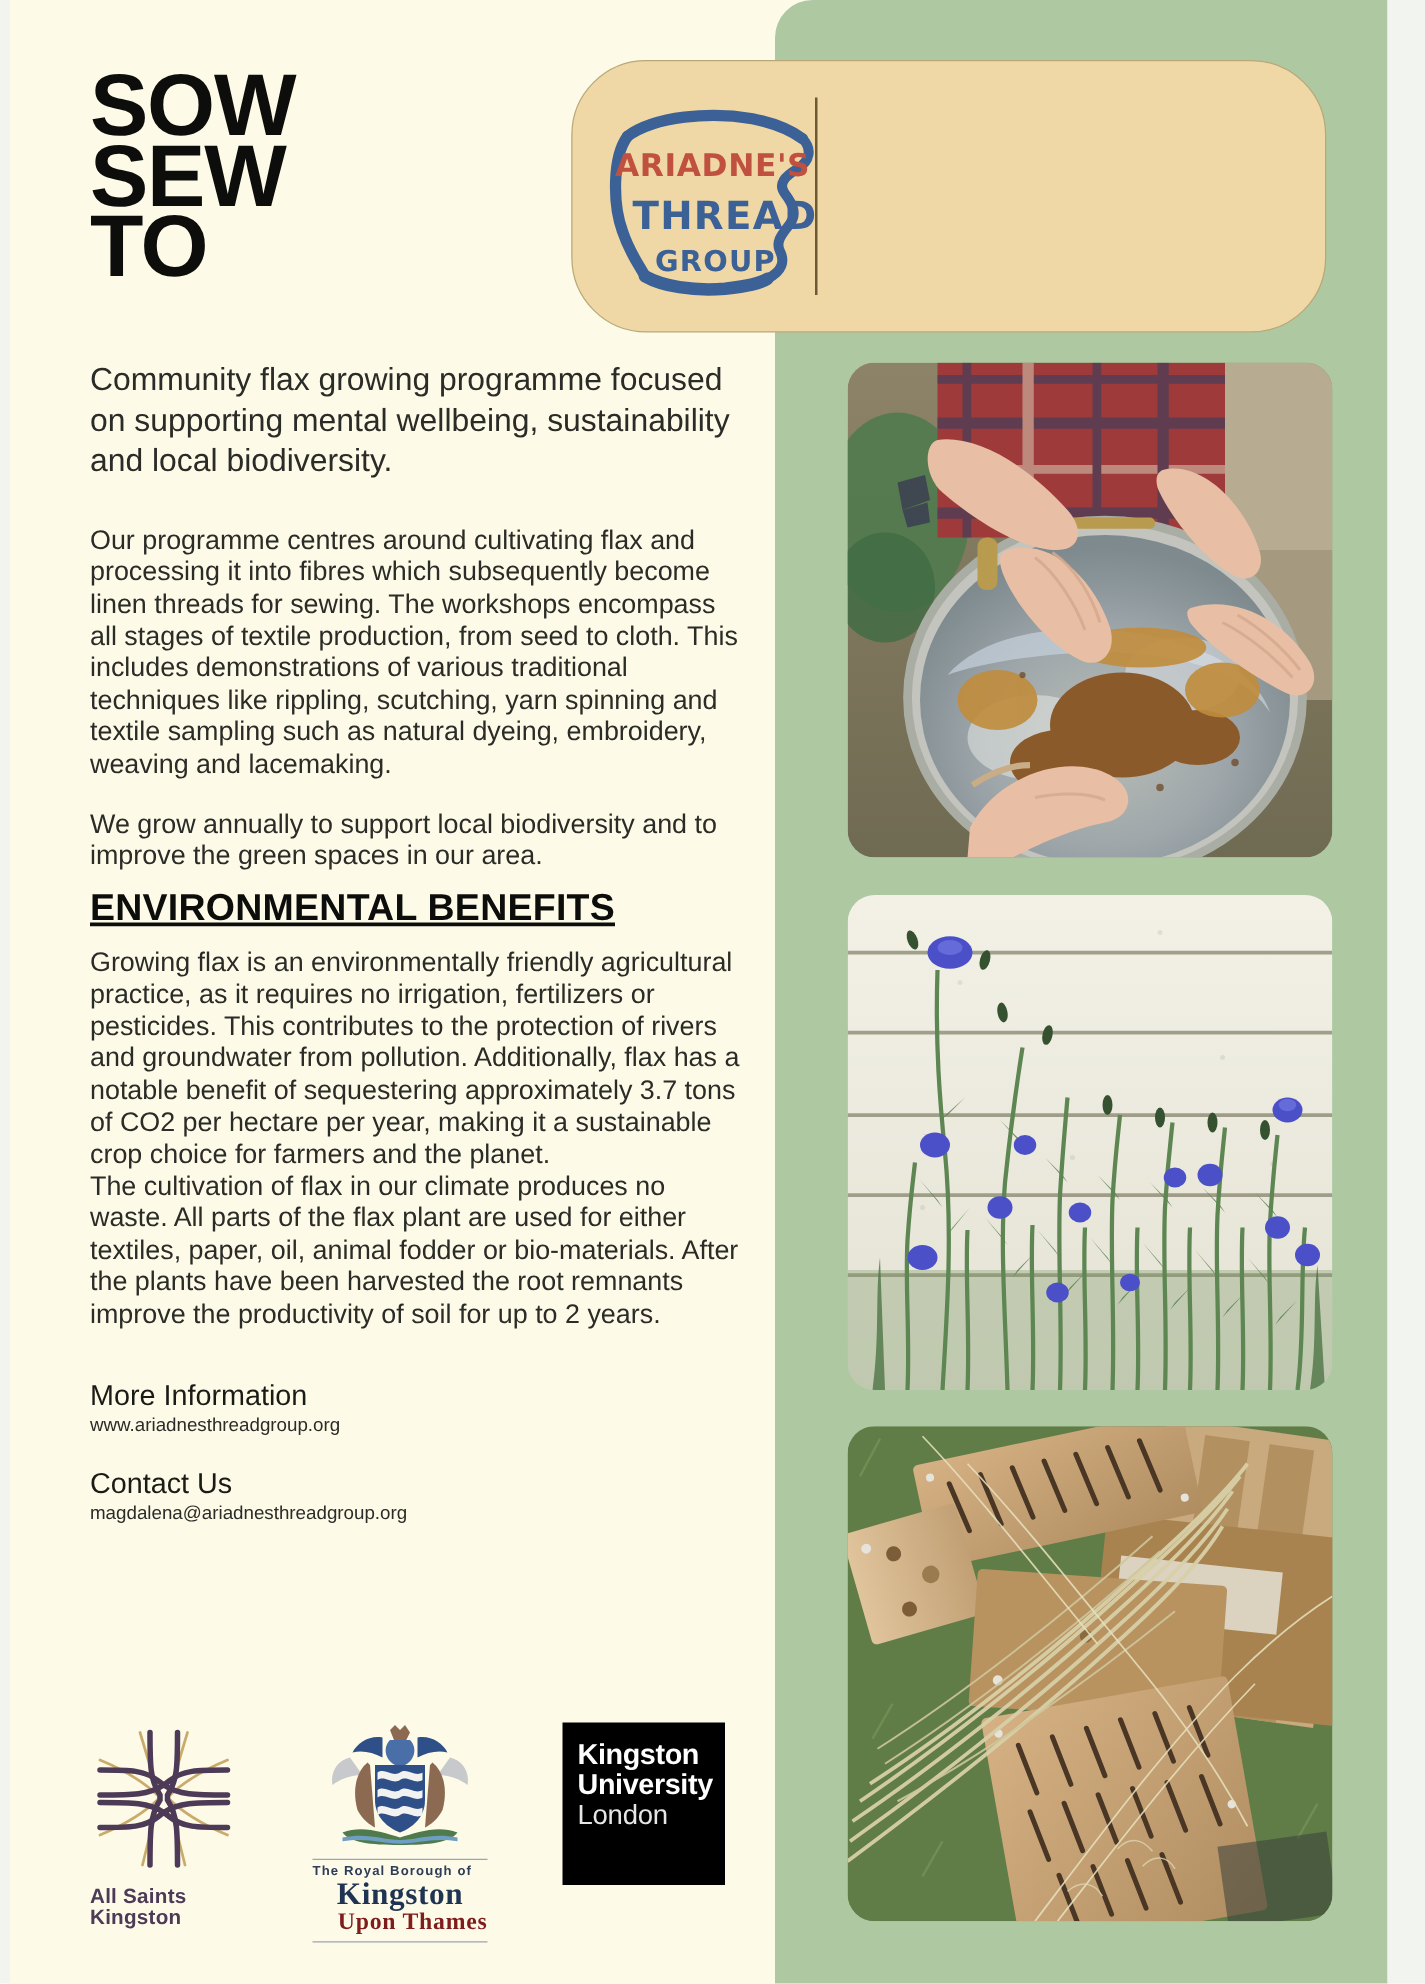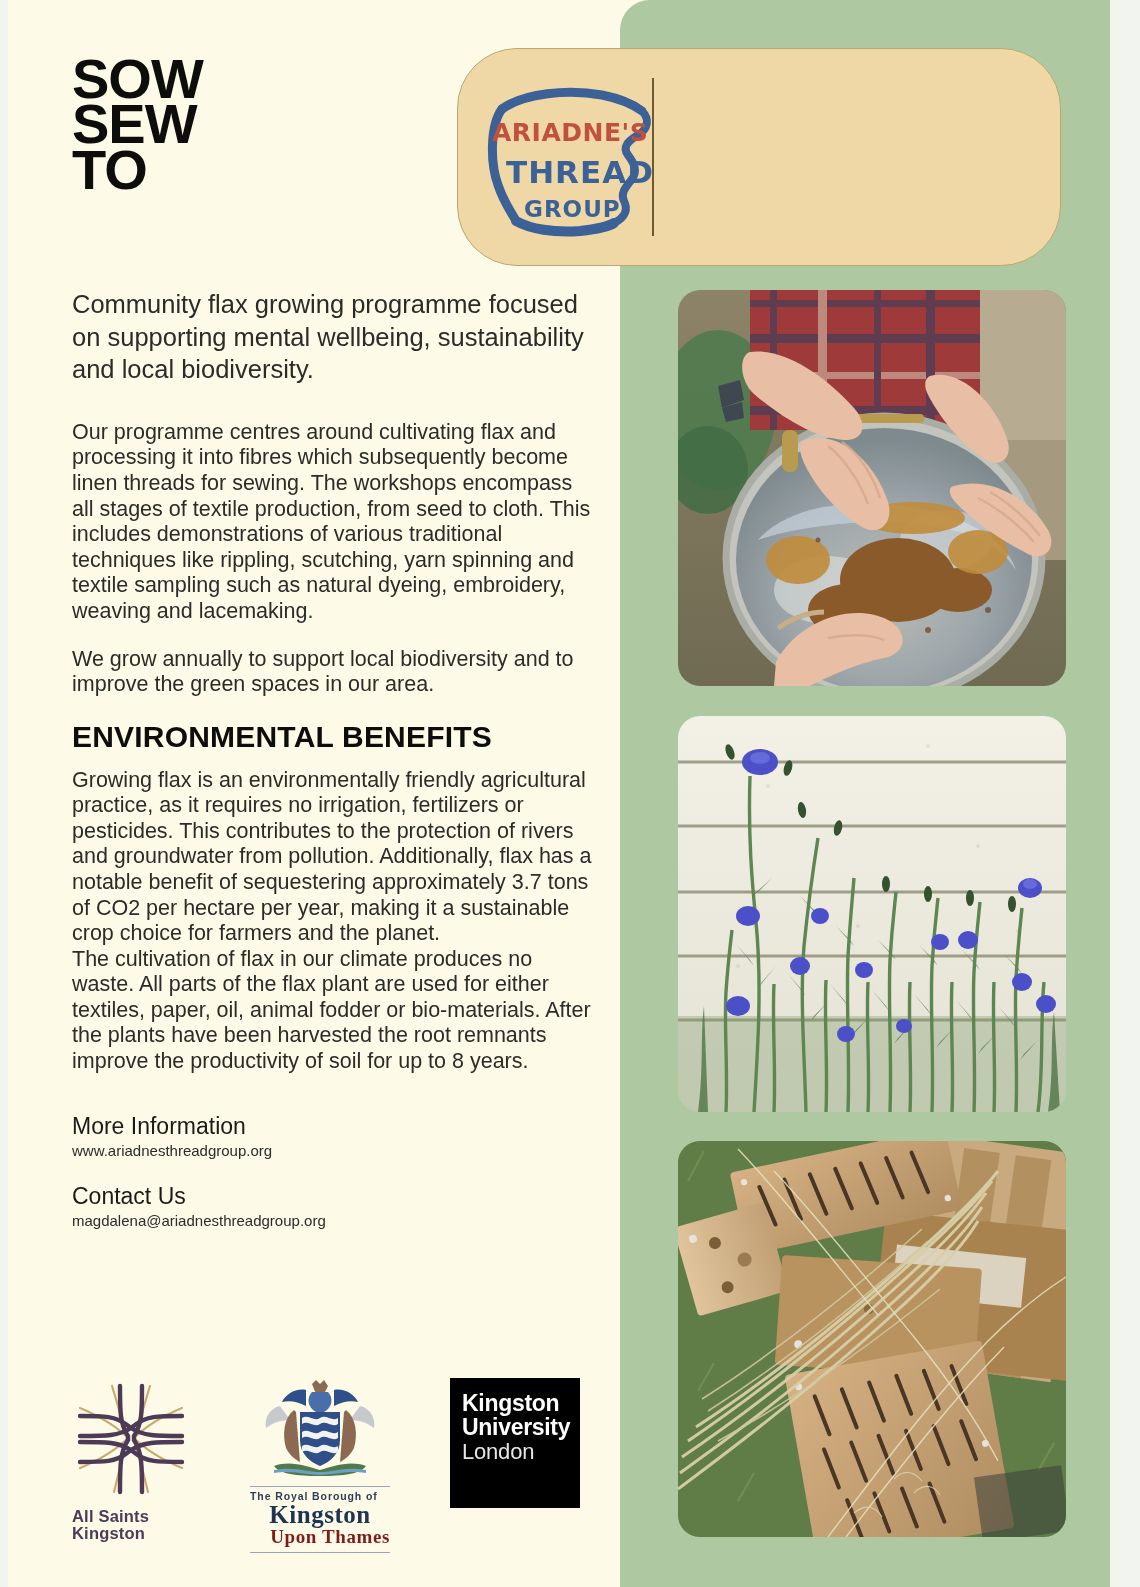--- a/index.html
+++ b/index.html
@@ -47,21 +47,21 @@
   }
 
   
   .headline {
     position: absolute;
     left: 72px;
     top: 56px;
     width: 380px;
     color: #0d0d0c;
     font-weight: 800;
-    font-size: 56px;
+    font-size: 70px;
     line-height: 0.81;
     letter-spacing: -1px;
     text-transform: uppercase;
   }
   .headline span { display: block; }
 
   
   .badge {
     position: absolute;
     left: 457px;
@@ -124,21 +124,21 @@
     text-transform: uppercase;
   }
   p.body-copy {
     font-size: 21.5px;
     line-height: 1.19;
     color: #2b2b27;
     margin: 0 0 22px 0;
   }
   p.body-copy.tight { margin-bottom: 0; }
 
-  h2.env-title { margin-top: 22px; margin-bottom: 14px; }
+  h2.env-title { margin-top: 12px; margin-bottom: 14px; text-decoration: underline; }
 
   
   .contact-block { margin-top: 38px; }
   .contact-head {
     font-size: 23px;
     font-weight: 400;
     color: #1a1a17;
     margin: 0 0 2px 0;
   }
   .contact-val {
@@ -274,21 +274,21 @@
 
   <div class="left-col">
 
     <p class="lead">Community flax growing programme focused on supporting mental wellbeing, sustainability and local biodiversity.</p>
 
     <p class="body-copy">Our programme centres around cultivating flax and processing it into fibres which subsequently become linen threads for sewing. The workshops encompass all stages of textile production, from seed to cloth. This includes demonstrations of various traditional techniques like rippling, scutching, yarn spinning and textile sampling such as natural dyeing, embroidery, weaving and lacemaking.</p>
     <p class="body-copy tight">We grow annually to support local biodiversity and to improve the green spaces in our area.</p>
 
     <h2 class="section-title env-title">Environmental Benefits</h2>
     <p class="body-copy" style="margin-bottom:0">Growing flax is an environmentally friendly agricultural practice, as it requires no irrigation, fertilizers or pesticides. This contributes to the protection of rivers and groundwater from pollution. Additionally, flax has a notable benefit of sequestering approximately 3.7 tons of CO2 per hectare per year, making it a sustainable crop choice for farmers and the planet.</p>
-    <p class="body-copy">The cultivation of flax in our climate produces no waste. All parts of the flax plant are used for either textiles, paper, oil, animal fodder or bio-materials. After the plants have been harvested the root remnants improve the productivity of soil for up to 8 years.</p>
+    <p class="body-copy">The cultivation of flax in our climate produces no waste. All parts of the flax plant are used for either textiles, paper, oil, animal fodder or bio-materials. After the plants have been harvested the root remnants improve the productivity of soil for up to 2 years.</p>
 
     <div class="contact-block">
       <div class="contact-head">More Information</div>
       <div class="contact-val">www.ariadnesthreadgroup.org</div>
       <div class="contact-head">Contact Us</div>
       <div class="contact-val">magdalena@ariadnesthreadgroup.org</div>
     </div>
   </div>
 
   <div class="sponsors">

